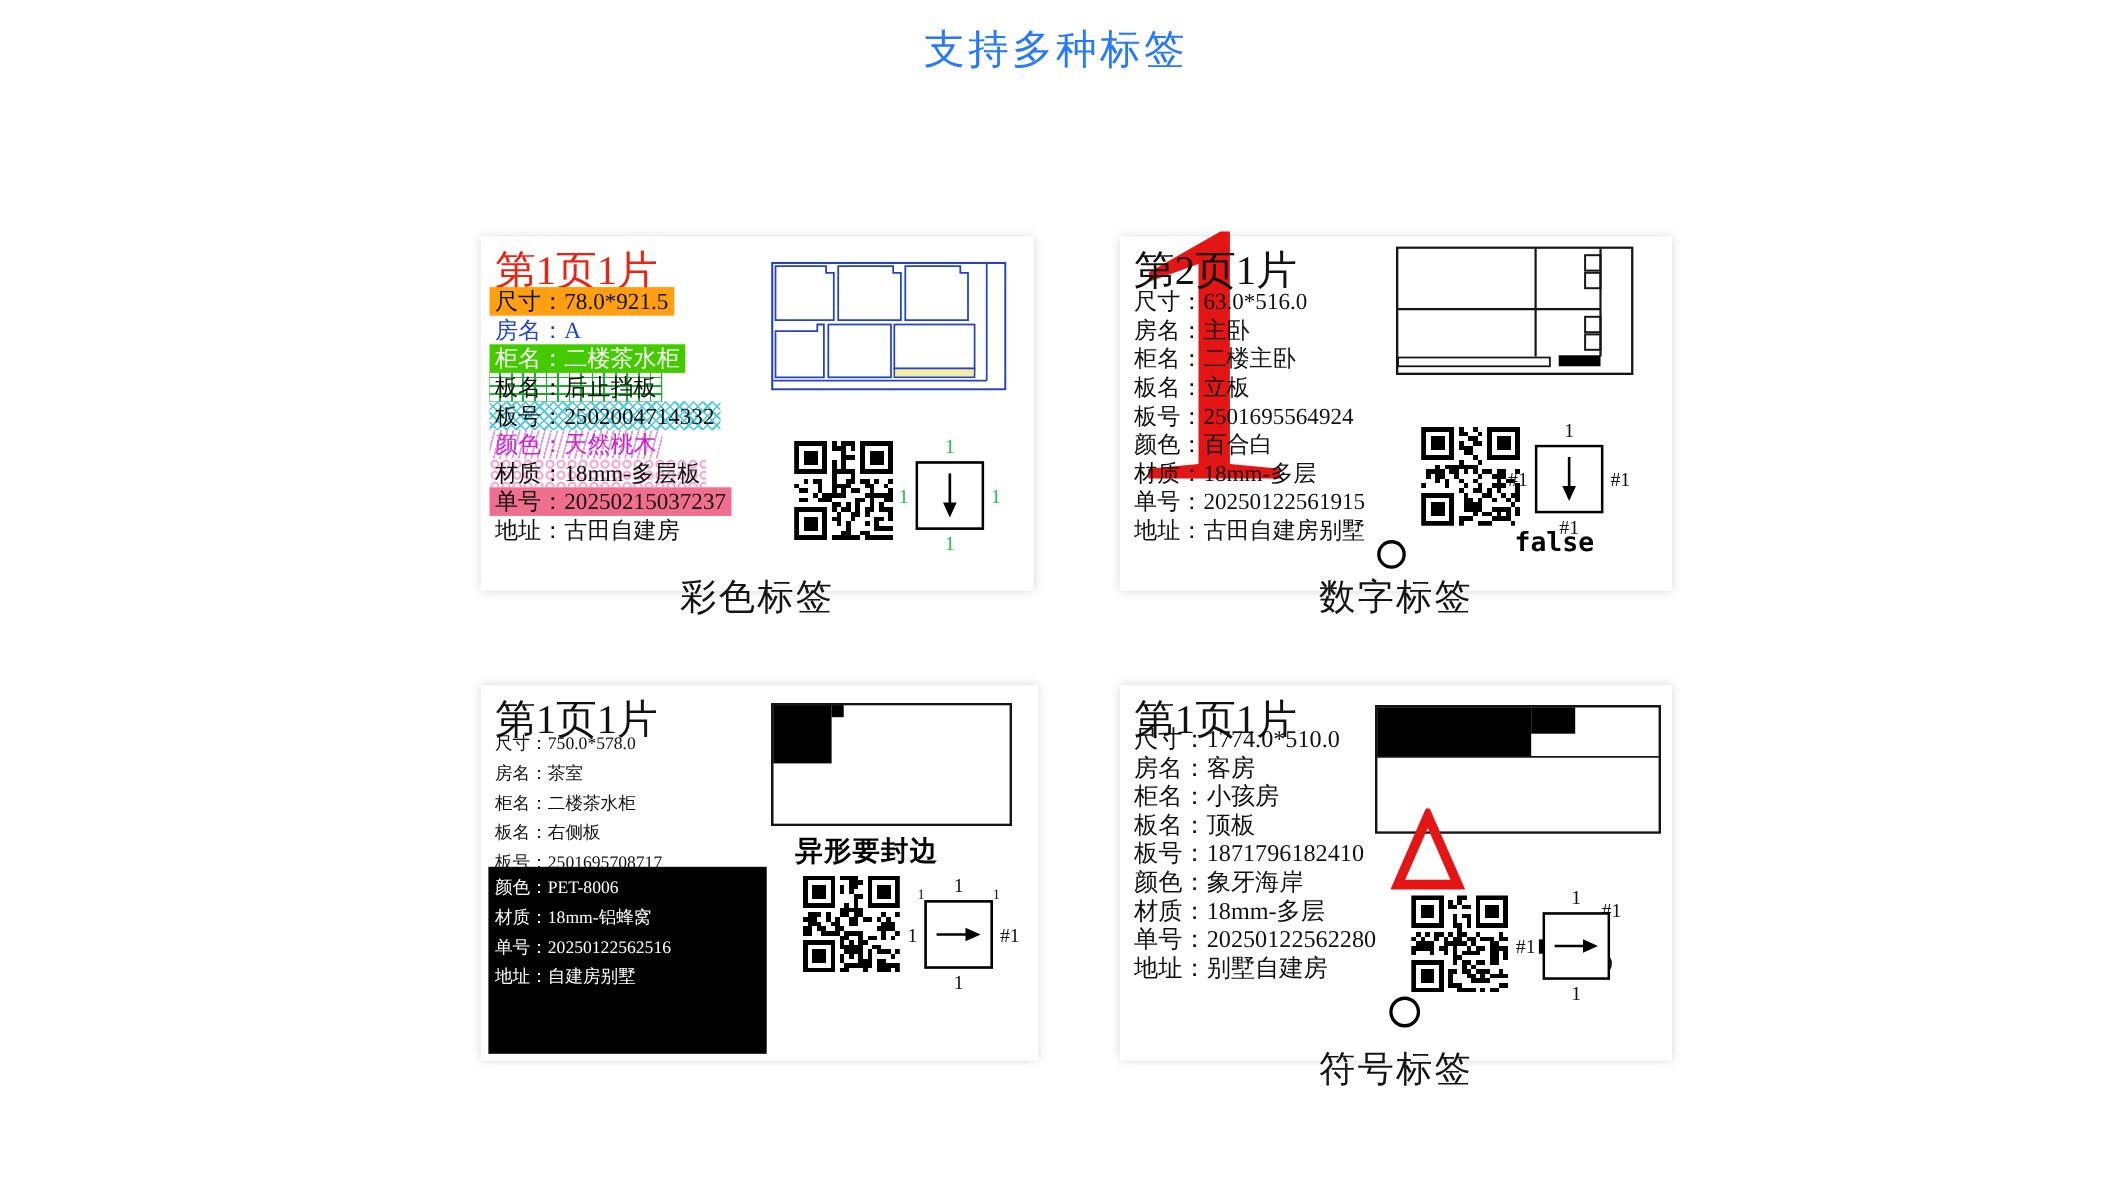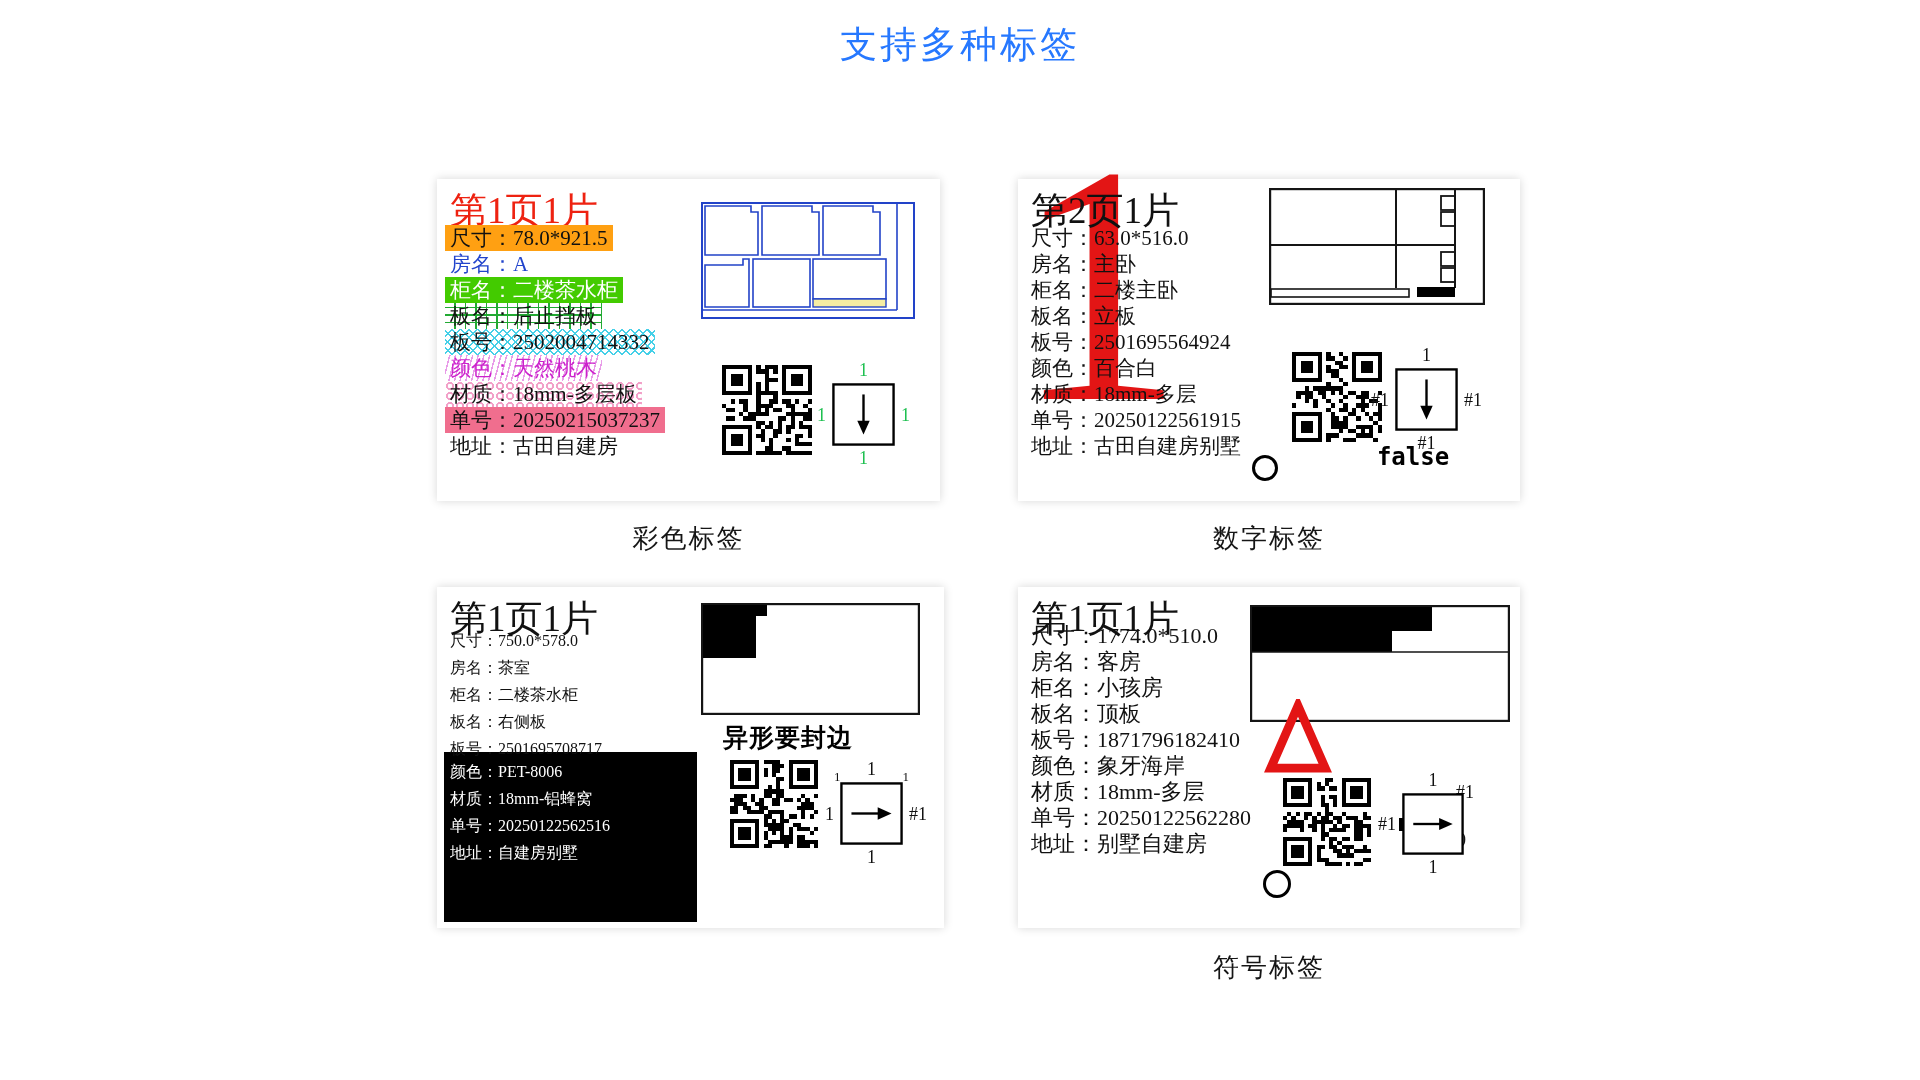--- a/index.html
+++ b/index.html
@@ -6,27 +6,27 @@
   .stage{position:relative;width:1920px;height:1080px;background:#fff;overflow:hidden;
          font-family:"Liberation Sans","DejaVu Sans",sans-serif;color:#111;}
 
   
   .page-title{position:absolute;top:20px;left:0;width:100%;text-align:center;
               font-size:37px;font-weight:500;letter-spacing:3px;color:var(--accent);}
   .page-subtitle{position:absolute;top:112px;left:0;width:100%;text-align:center;
                  font-size:29px;font-weight:600;letter-spacing:1px;color:#141414;}
 
   
-  .card{position:absolute;background:#fff;box-shadow:0 0 9px rgba(0,0,0,.16);}
+  .card{position:absolute;background:#fff;box-shadow:0 0 9px rgba(0,0,0,.16);margin-top:36px;}
   #card1{left:437px;top:179px;width:503px;height:322px;}
   #card2{left:1018px;top:179px;width:502px;height:322px;}
   #card3{left:437px;top:587px;width:507px;height:341px;}
   #card4{left:1018px;top:587px;width:502px;height:341px;}
 
-  .caption{position:absolute;text-align:center;font-size:26px;letter-spacing:2px;color:#151515;}
+  .caption{position:absolute;text-align:center;font-size:33px;letter-spacing:2px;color:#151515;}
   #cap1{left:437px;top:521px;width:503px;}
   #cap2{left:1018px;top:521px;width:502px;}
   #cap3{left:437px;top:950px;width:507px;}
   #cap4{left:1018px;top:950px;width:502px;}
 
   
   .ltitle{position:absolute;left:13px;top:12px;z-index:2;
           font-family:"Liberation Serif","DejaVu Serif",serif;
           font-size:37px;line-height:40px;color:#111;white-space:nowrap;}
   #card1 .ltitle{color:var(--label-red);}

